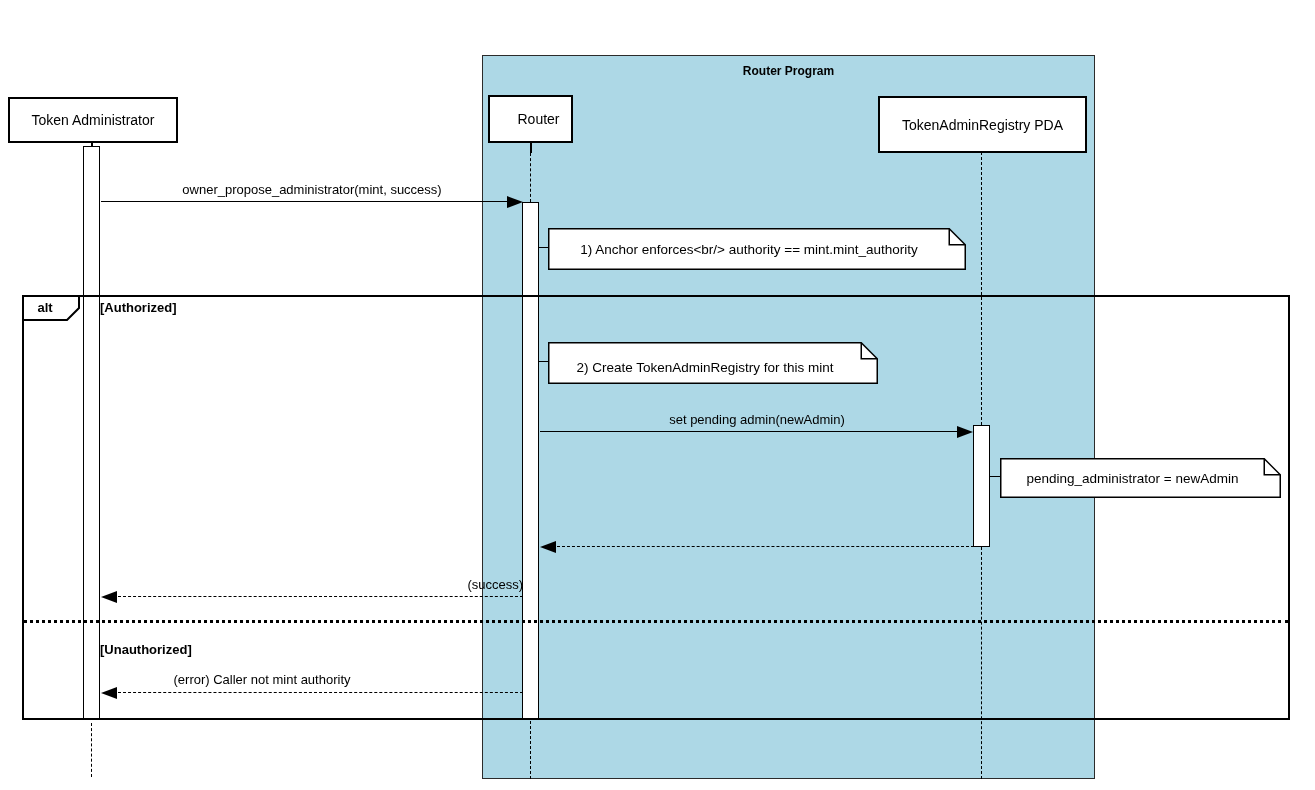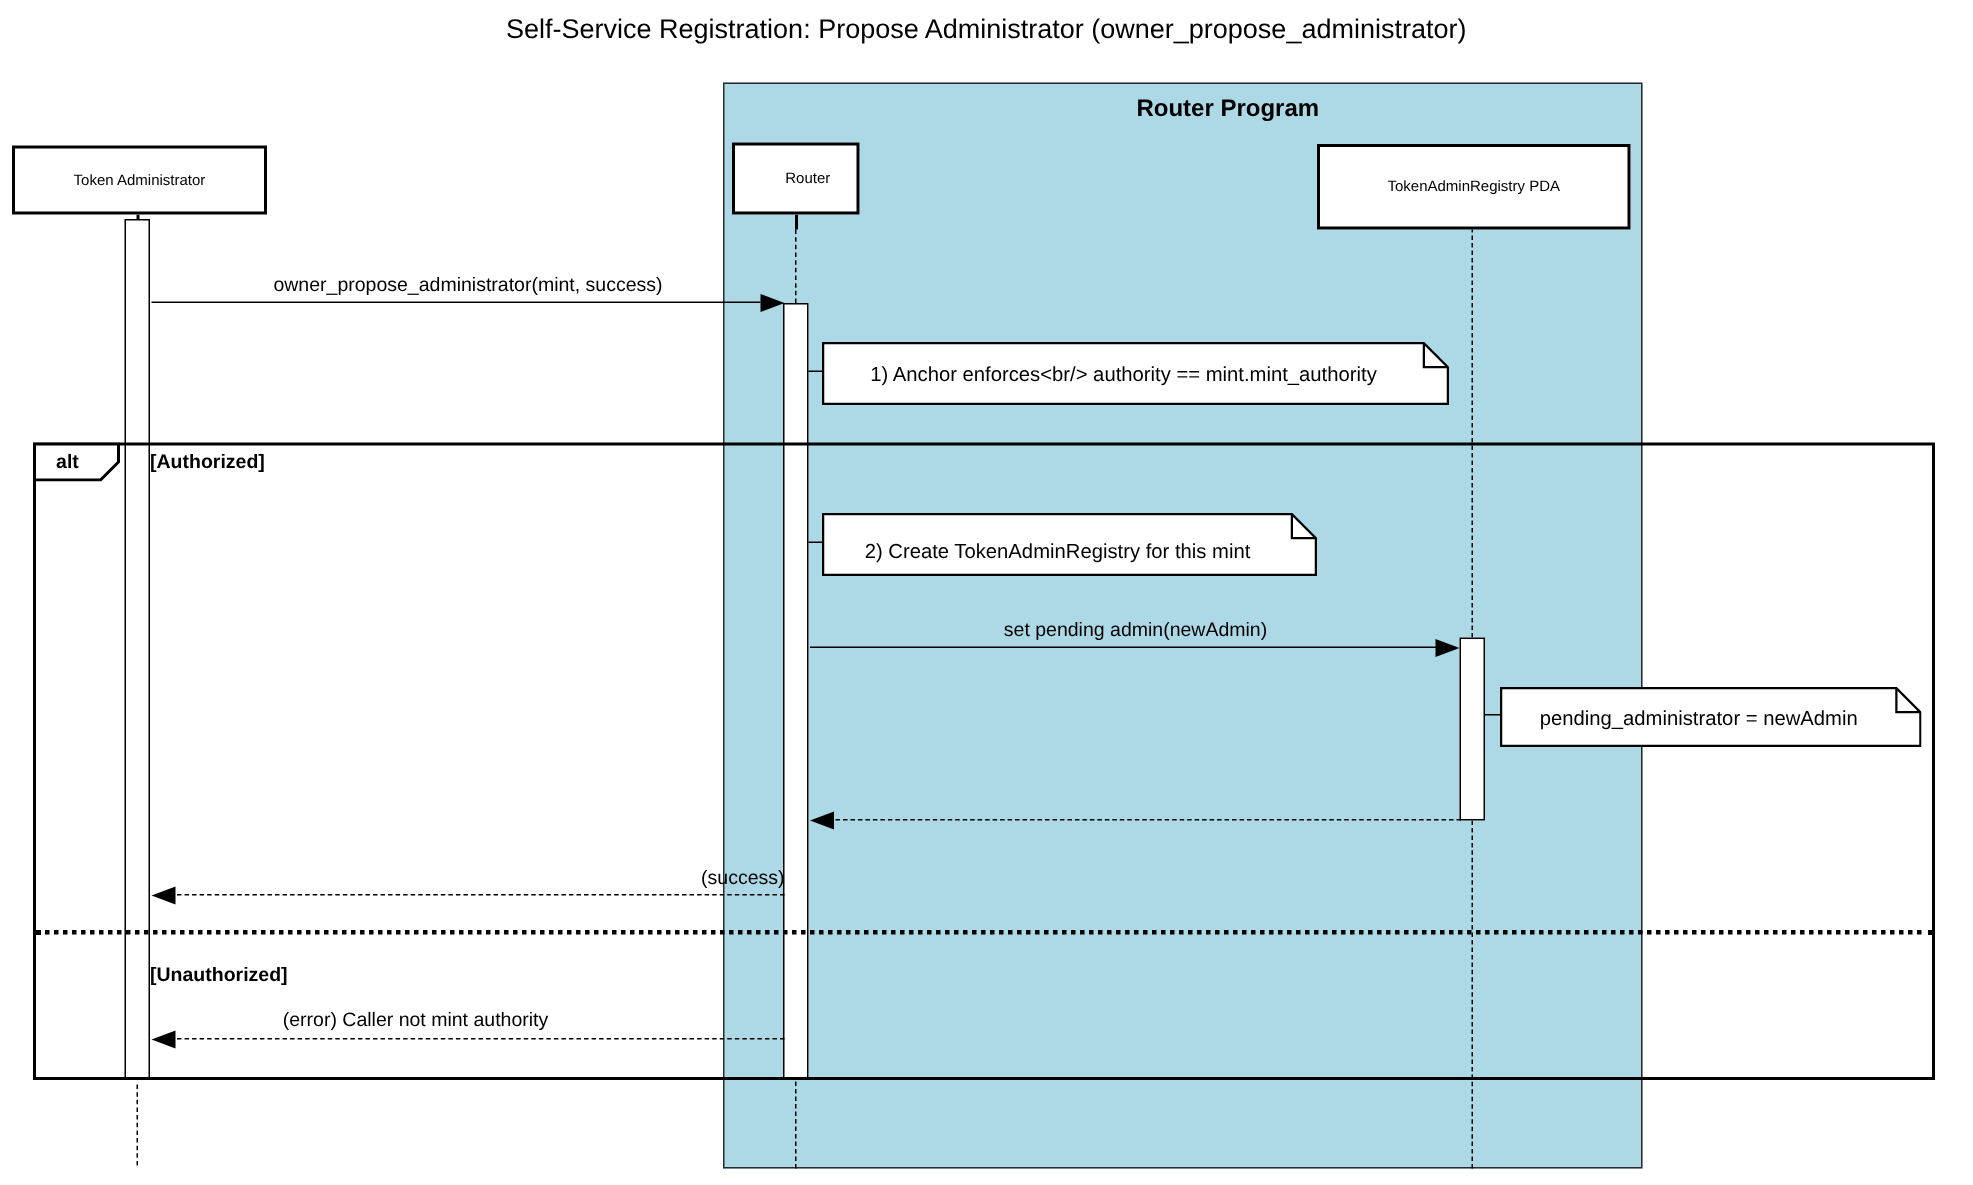--- a/index.html
+++ b/index.html
@@ -4,24 +4,24 @@
 <style>
   html,body { margin:0; padding:0; background:#ffffff; }
   .canvas {
     position:relative; width:1315px; height:790px; background:#ffffff;
     font-family:"Liberation Sans", sans-serif; color:#000;
     overflow:hidden;
   }
   .abs { position:absolute; box-sizing:border-box; }
   .diagram-title { left:0; top:9px; width:1315px; text-align:center; font-size:18px; }
   .group-box { background:#add8e6; border:1px solid #2b2b2b; }
-  .group-title { font-weight:bold; font-size:16px; text-align:center;margin-left:30px; }
+  .group-title { font-weight:bold; font-size:12px; text-align:center; }
   .participant {
     background:#ffffff; border:2px solid #000;
-    display:flex; align-items:center; justify-content:center; font-size:10px;
+    display:flex; align-items:center; justify-content:center; font-size:14px;
   }
   .stub { width:0; border-left:2px solid #000; }
   .lifeline { width:0; border-left:1.5px dashed #000; }
   .activation { background:#ffffff; border:1.5px solid #000; }
   .alt-frame { border:2px solid #000; }
   .alt-op { font-weight:bold; font-size:13px; text-align:center; }
   .guard { font-weight:bold; font-size:13px; white-space:nowrap; }
   .divider { height:0; border-top:3px dotted #000; }
   .msg-line-solid { height:0; border-top:1.5px solid #000; }
   .msg-line-dashed { height:0; border-top:1.5px dashed #000; }
@@ -32,21 +32,20 @@
     font-size:13.5px; text-align:center;
     display:flex; align-items:center; justify-content:center; white-space:nowrap;
   }
   .note-connector { height:0; border-top:1.5px solid #000; }
 </style>
 </head>
 <body>
 
 <div class="canvas">
 
-  <div class="abs diagram-title">Self-Service Registration: Propose Administrator (owner_propose_administrator)</div>
 
   <div class="abs group-box" style="left:482px; top:55px; width:613px; height:724px;"></div>
   <div class="abs group-title" style="left:482px; top:64px; width:613px;">Router Program</div>
 
   <div class="abs stub" style="left:91px; top:143px; height:4px;"></div>
   <div class="abs stub" style="left:530px; top:143px; height:10px;"></div>
   <div class="abs stub" style="left:981px; top:143px; height:9px;"></div>
 
   <div class="abs lifeline" style="left:530px; top:153px; height:49px;"></div>
   <div class="abs lifeline" style="left:981px; top:152px; height:273px;"></div>
@@ -106,17 +105,17 @@
   </svg>
   <div class="abs note-text" style="left:1000px; top:458px; width:265px; height:40px;">pending_administrator = newAdmin</div>
 
   <div class="abs msg-line-dashed" style="left:557px; top:546px; width:417px;"></div>
   <div class="abs arrow-left" style="left:540px; top:541px;"></div>
 
   <div class="abs msg-label" style="left:101px; top:577px; width:422px;text-align:right;">(success)</div>
   <div class="abs msg-line-dashed" style="left:118px; top:596px; width:405px;"></div>
   <div class="abs arrow-left" style="left:101px; top:591px;"></div>
 
-  <div class="abs msg-label" style="left:101px; top:672px; width:352px;">(error) Caller not mint authority</div>
+  <div class="abs msg-label" style="left:86px; top:672px; width:352px;">(error) Caller not mint authority</div>
   <div class="abs msg-line-dashed" style="left:118px; top:692px; width:405px;"></div>
   <div class="abs arrow-left" style="left:101px; top:687px;"></div>
 
 </div>
 
 </body></html>

